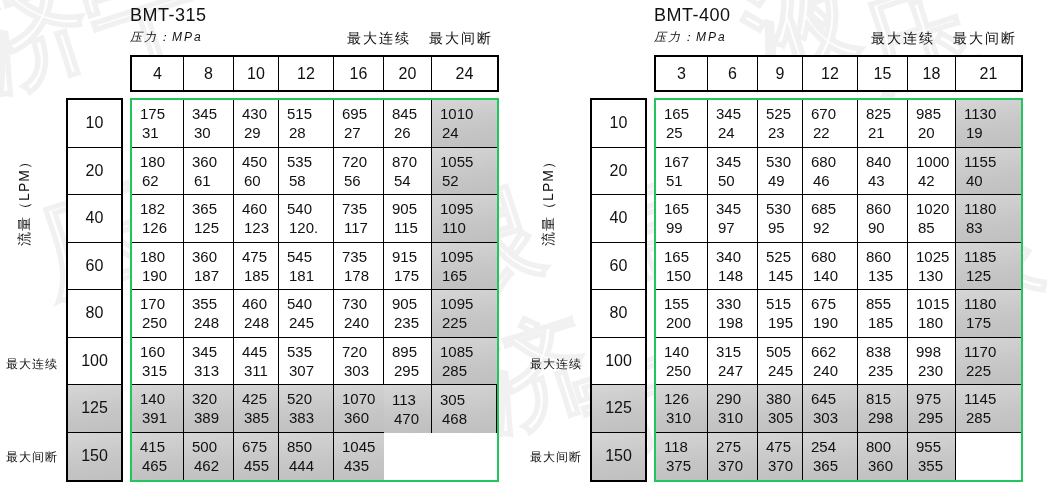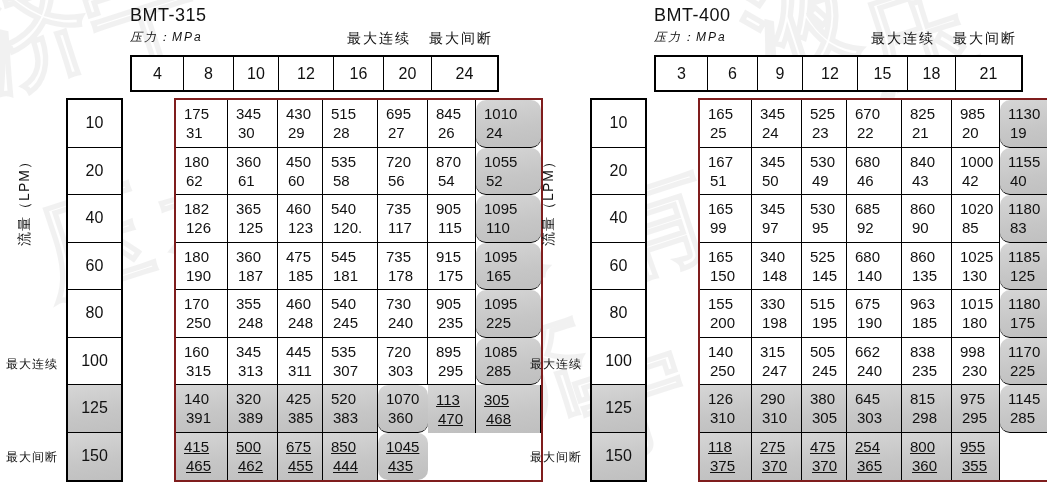--- a/index.html
+++ b/index.html
@@ -45,29 +45,29 @@
   }
   .fcell{
     border-bottom:1px solid #000;display:flex;align-items:center;justify-content:center;
     font-size:16px;
   }
   .fcell:last-child{border-bottom:none;}
   .motor .grid{
     position:absolute;left:130px;top:98px;
     display:grid;grid-template-columns:52px 50px 45px 55px 50px 48px 65px;
     grid-auto-rows:47.5px;
-    border:2px solid #7f1d1d;background:#fff;margin-left:44px;
+    border:2px solid #22c55e;background:#fff;
   }
   .cell{
     border-right:1px solid #000;border-bottom:1px solid #000;
     display:flex;flex-direction:column;justify-content:center;
     font-size:15px;line-height:19px;padding-left:8px;box-sizing:border-box;
   }
-  .cell.lastcol{border-right:none;border-radius:10px;}
-  .cell.lastrow{border-bottom:none;text-decoration:underline;}
+  .cell.lastcol{border-right:none;}
+  .cell.lastrow{border-bottom:none;}
   .cell .v2{padding-left:2px;}
   .shaded{background:linear-gradient(170deg,#d6d6d6 0%,#c6c6c6 60%,#bfbfbf 100%);}
   .motor .flow-axis{
     position:absolute;left:3px;top:144px;width:44px;height:112px;
     display:flex;align-items:center;justify-content:center;
   }
   .motor .flow-axis span{
     transform:rotate(-90deg);white-space:nowrap;
     font-size:14px;letter-spacing:1px;
   }
@@ -495,21 +495,21 @@
       </div>
       <div class="cell">
         <div class="v1">515</div>
         <div class="v2">195</div>
       </div>
       <div class="cell">
         <div class="v1">675</div>
         <div class="v2">190</div>
       </div>
       <div class="cell">
-        <div class="v1">963</div>
+        <div class="v1">855</div>
         <div class="v2">185</div>
       </div>
       <div class="cell">
         <div class="v1">1015</div>
         <div class="v2">180</div>
       </div>
       <div class="cell lastcol shaded">
         <div class="v1">1180</div>
         <div class="v2">175</div>
       </div>

